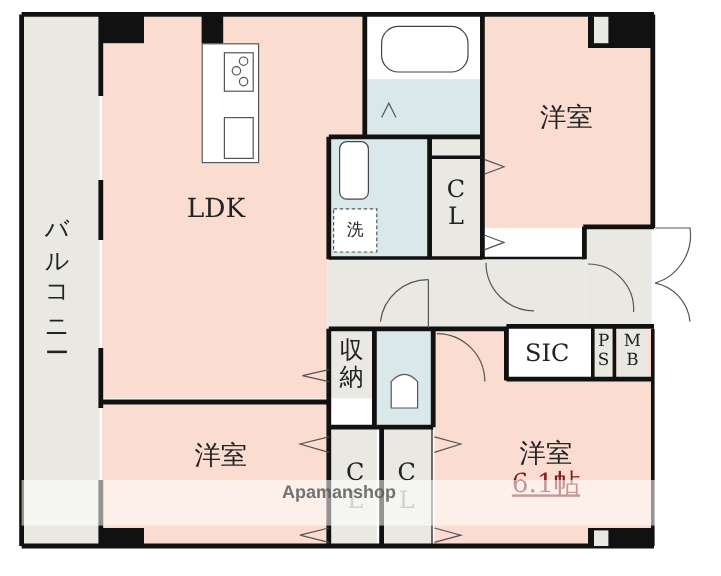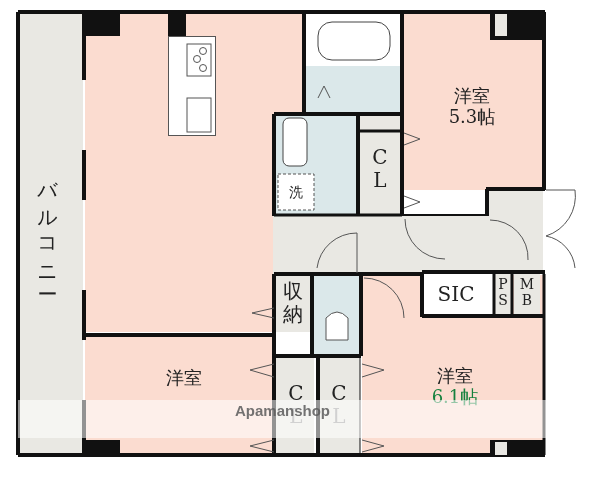--- a/index.html
+++ b/index.html
@@ -3,21 +3,21 @@
 <meta charset="utf-8">
 <style>
   html,body{margin:0;padding:0;background:#ffffff;}
   body{width:601px;height:480px;position:relative;overflow:hidden;font-family:"DejaVu Serif",serif;}
   .abs{position:absolute;box-sizing:border-box;}
   .room-pink{background:#fbdcd0;}
   .room-gray{background:#e9e8e3;}
   .room-blue{background:#dbe8ea;}
   .room-white{background:#ffffff;}
   .label{position:absolute;color:#222;text-align:center;line-height:1.15;white-space:nowrap;}
-  .big{font-size:18px;}
+  .big{font-size:22px;}
   .mid{font-size:20px;}
   .sm{font-size:14px;}
   .vert{writing-mode:vertical-rl;}
   svg{position:absolute;left:0;top:0;}
   .wm{position:absolute;left:18px;top:400px;width:565px;height:38px;background:rgba(255,255,255,0.55);}
   .wm-text{position:absolute;left:235px;top:402px;font-family:"Liberation Sans",sans-serif;font-size:15px;font-weight:bold;color:#5c5c5c;opacity:0.85;letter-spacing:0px;}
 </style>
 </head>
 <body>
 
@@ -121,31 +121,31 @@
     <polyline points="274,308 252,313 274,318"></polyline>
     <polyline points="274,364 250,370 274,377"></polyline>
     <polyline points="274,440 250,446 274,452"></polyline>
     <polyline points="362,364 384,370 362,377"></polyline>
     <polyline points="362,440 384,446 362,452"></polyline>
     <polyline points="318,98 324,86 330,98"></polyline>
   </g>
 </svg>
 
 <div class="label big" style="left:130px;top:162px;width:100px;">
+  <div>LDK</div>
 </div>
 <div class="label big" style="left:422px;top:86px;width:100px;">
   <div>洋室</div>
-  <div>5.3帖</div>
 </div>
 <div class="label big" style="left:134px;top:368px;width:100px;">
   <div>洋室</div>
 </div>
 <div class="label big" style="left:405px;top:366px;width:100px;">
   <div>洋室</div>
-  <div style="color:#15803d;">6.1帖</div>
+  <div style="color:#7f1d1d;text-decoration:underline;">6.1帖</div>
 </div>
 <div class="label mid vert" style="left:36px;top:168px;letter-spacing:6px;">バルコニー</div>
 <div class="label mid" style="left:362px;top:146px;width:36px;">
   <div>C</div>
   <div>L</div>
 </div>
 <div class="label mid" style="left:278px;top:382px;width:36px;">
   <div>C</div>
   <div style="color:#999;">L</div>
 </div>

